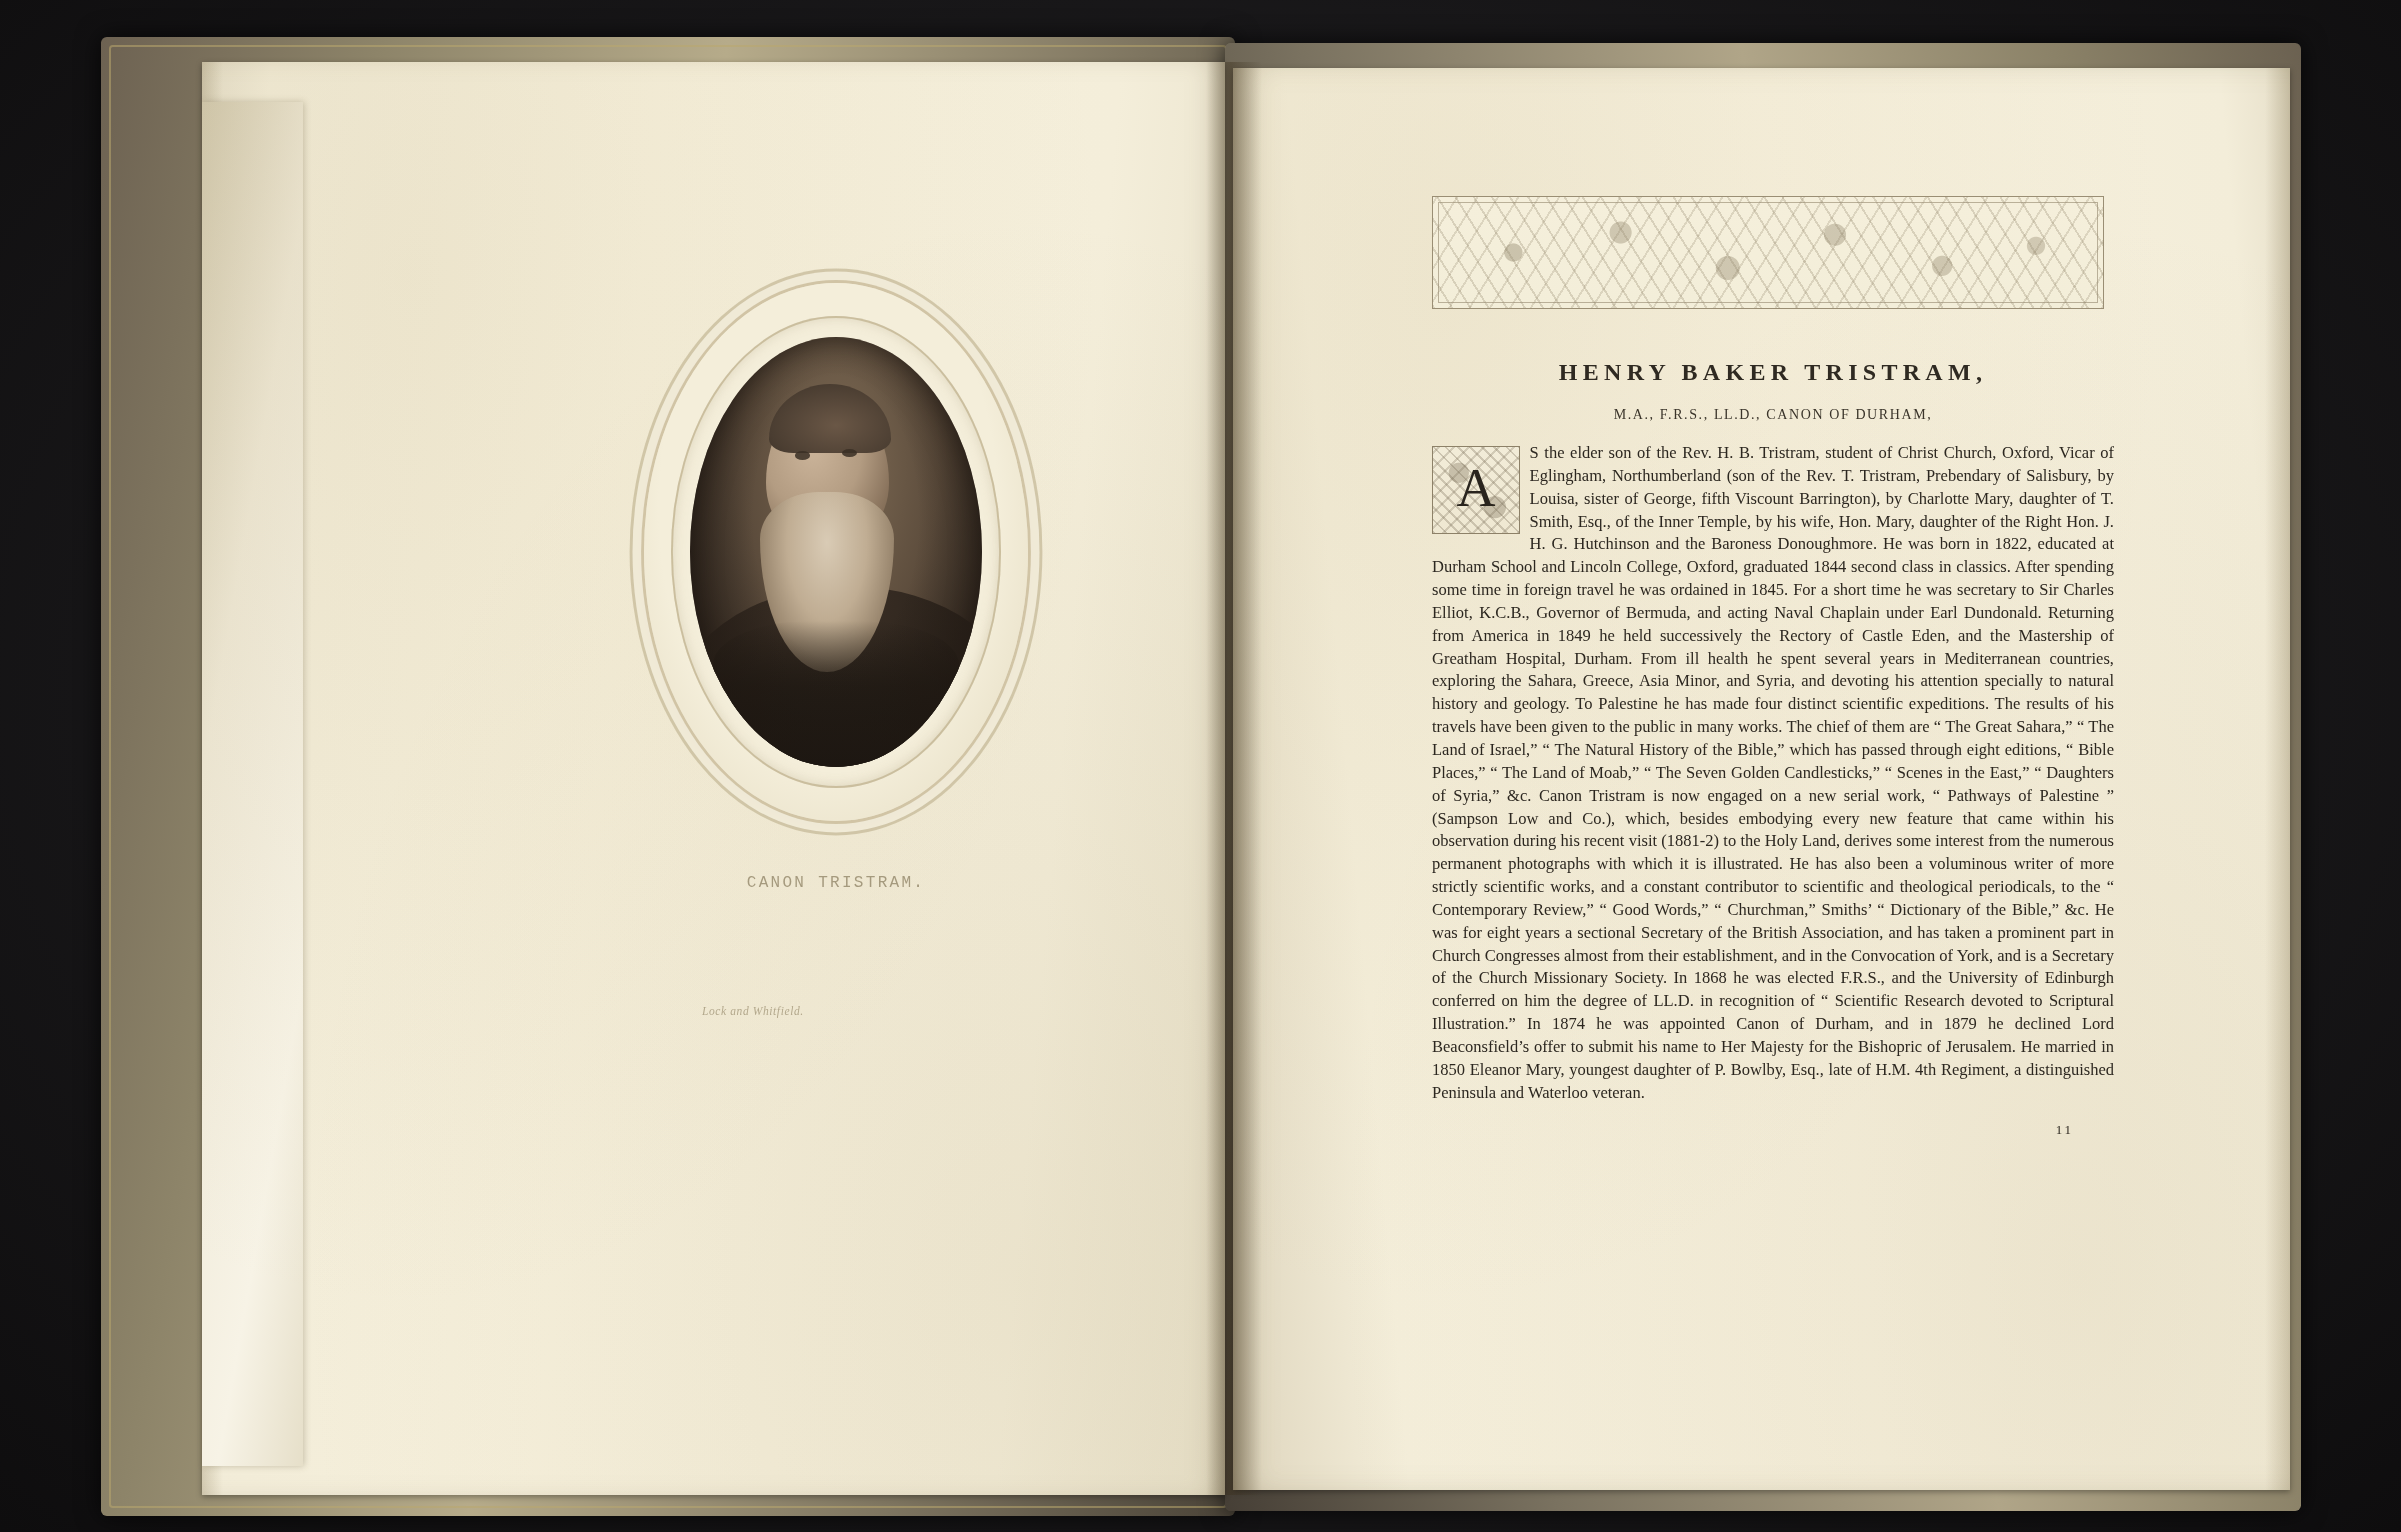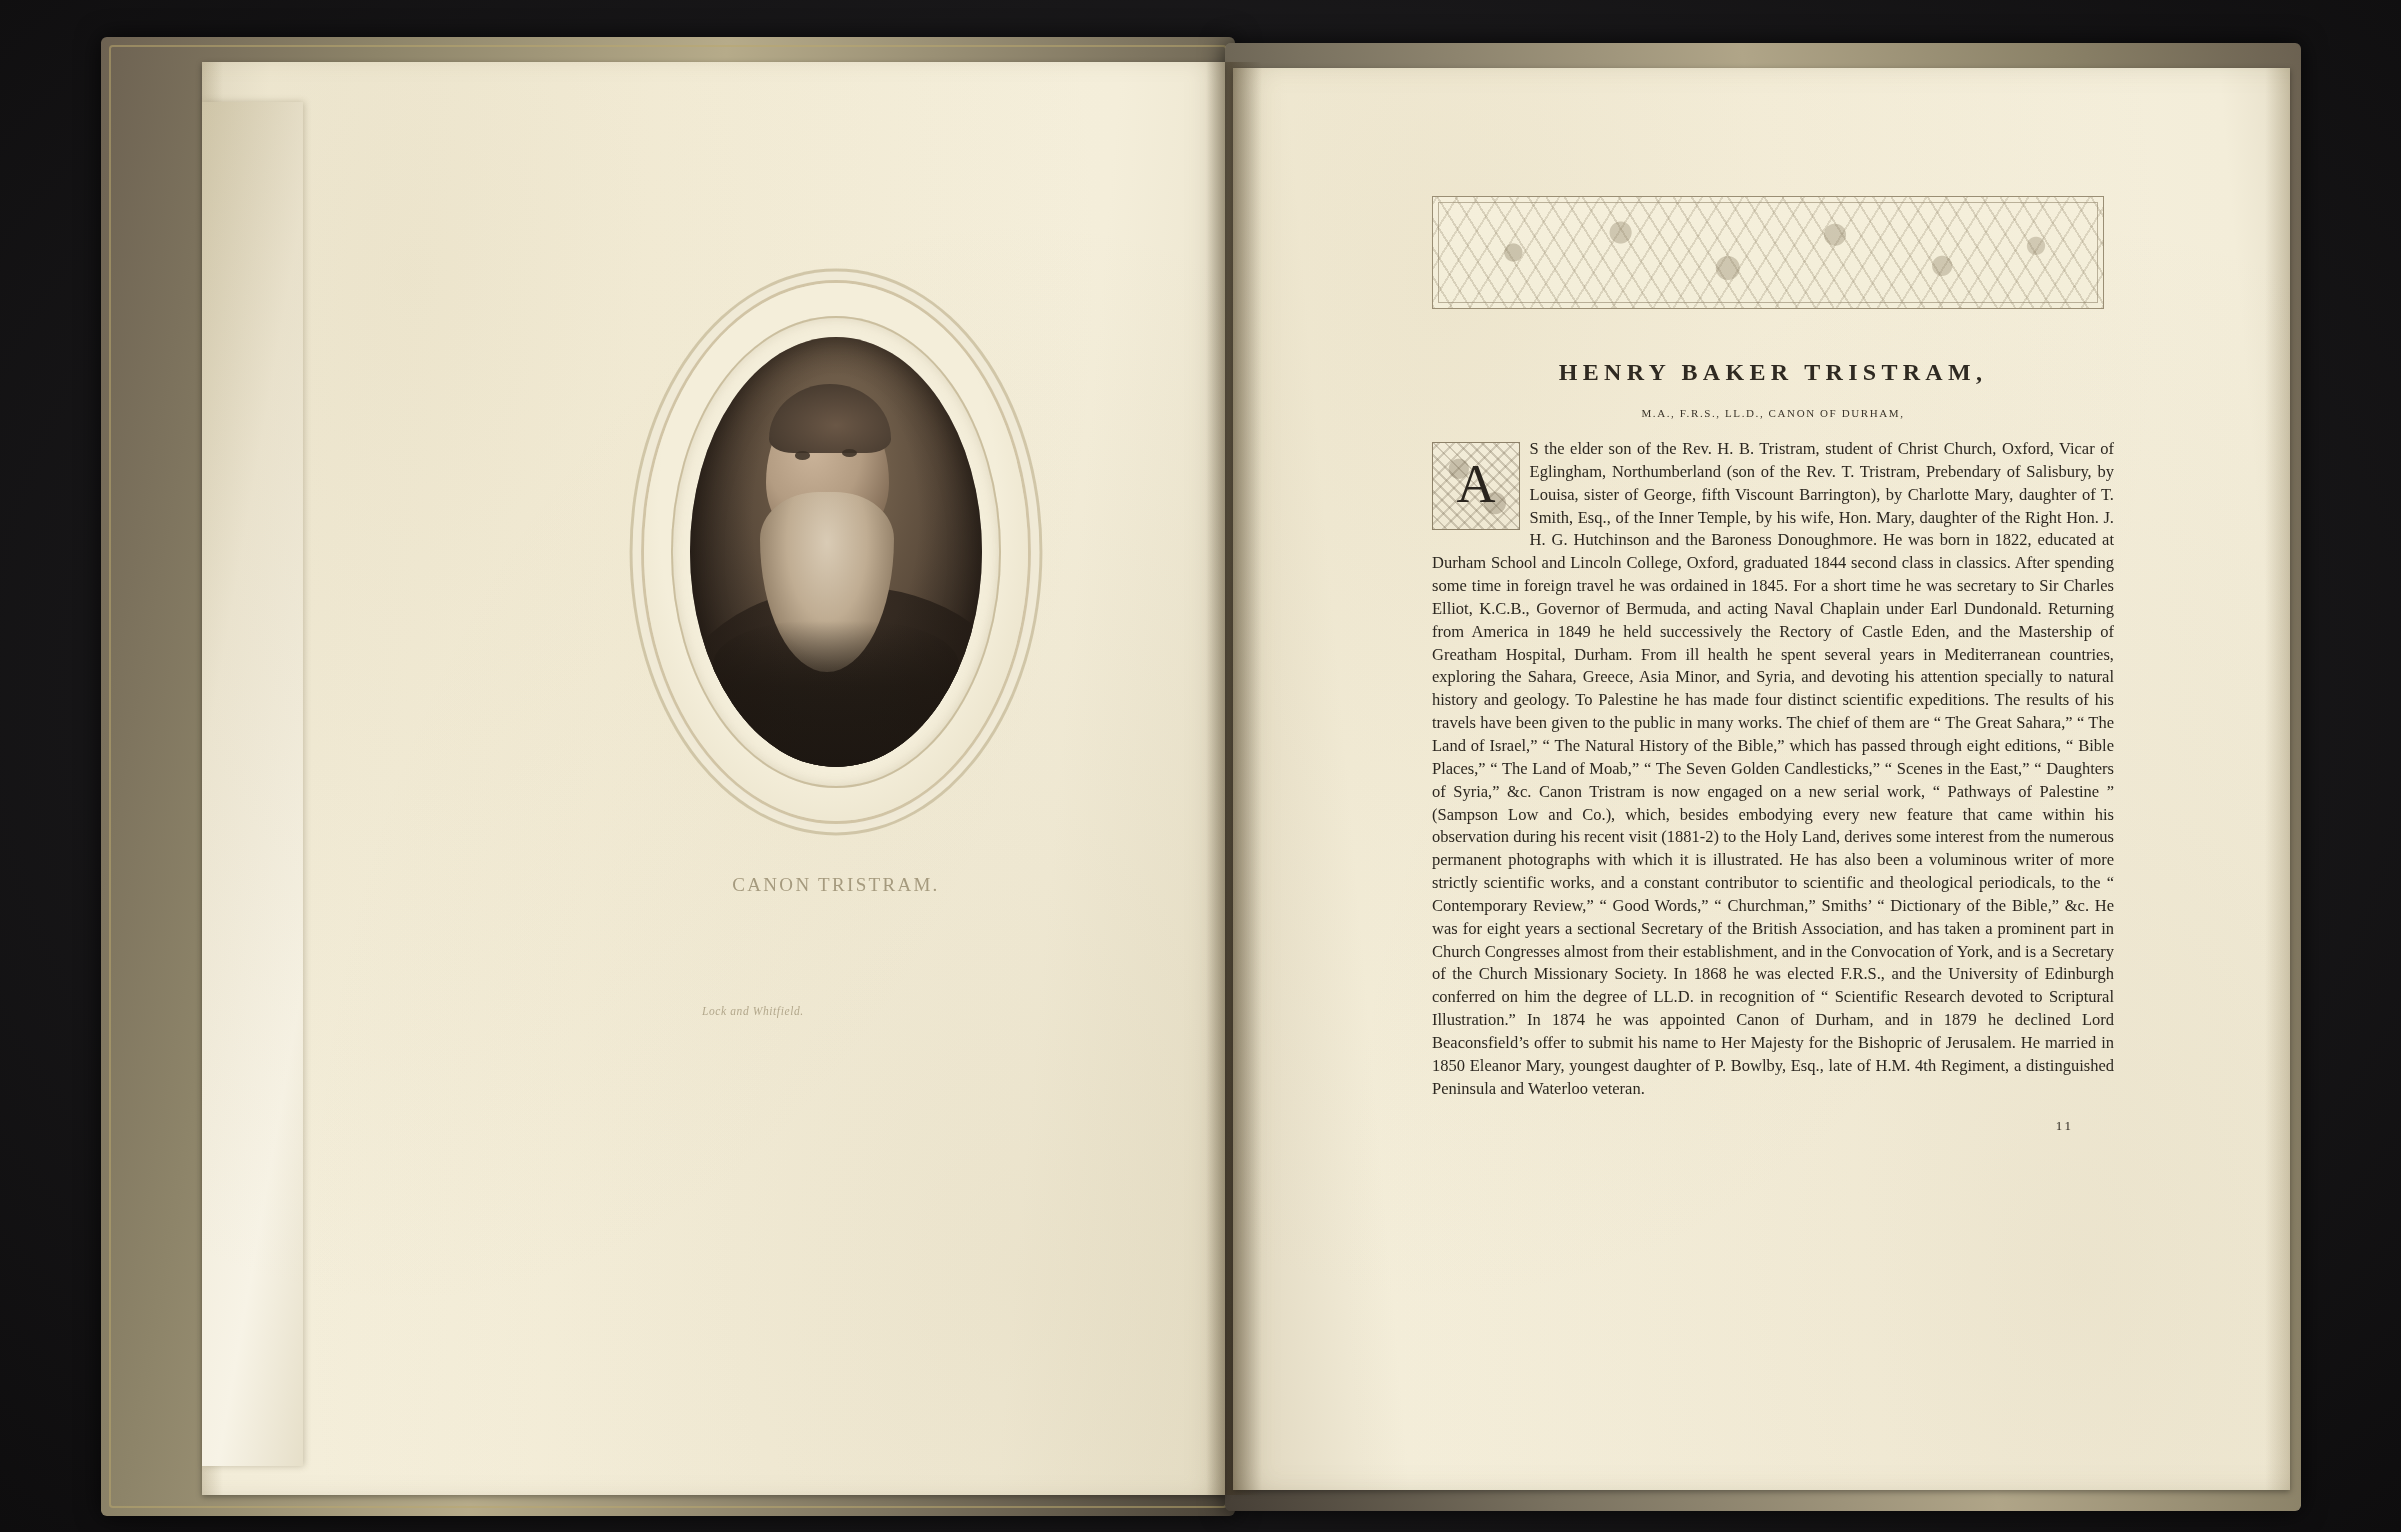--- a/index.html
+++ b/index.html
@@ -209,22 +209,22 @@
     border-radius: 50%;
     background: radial-gradient(ellipse at 50% 42%, rgba(0,0,0,0) 40%, rgba(30,22,16,0.55) 78%, rgba(24,18,13,0.9) 100%);
   }
 
   #photo-caption {
     position: absolute;
     left: 442px;
     top: 812px;
     width: 384px;
     text-align: center;
-    font-family: Liberation Serif, serif;
-    font-size: 19px;
+    font-family: Liberation Mono, monospace;
+    font-size: 16px;
     letter-spacing: 2.3px;
     color: #a59a7e;
   }
 
   .credit {
     position: absolute;
     font-family: "Liberation Serif", serif;
     font-style: italic;
     font-size: 11.5px;
     color: #b3a88c;
@@ -270,21 +270,21 @@
     margin-top: 50px;
     text-align: center;
     font-size: 24px;
     letter-spacing: 5.3px;
     color: #2f2a22;
     font-family: "Liberation Serif", serif;
   }
   #subtitle {
     margin-top: 21px;
     text-align: center;
-    font-size: 11px;
+    font-size: 14px;
     letter-spacing: 1.6px;
     color: #3a342a;
   }
 
   #body {
     margin-top: 19px;
     position: relative;
     font-size: 16.5px;
     line-height: 1.385;
     color: #2c2720;

